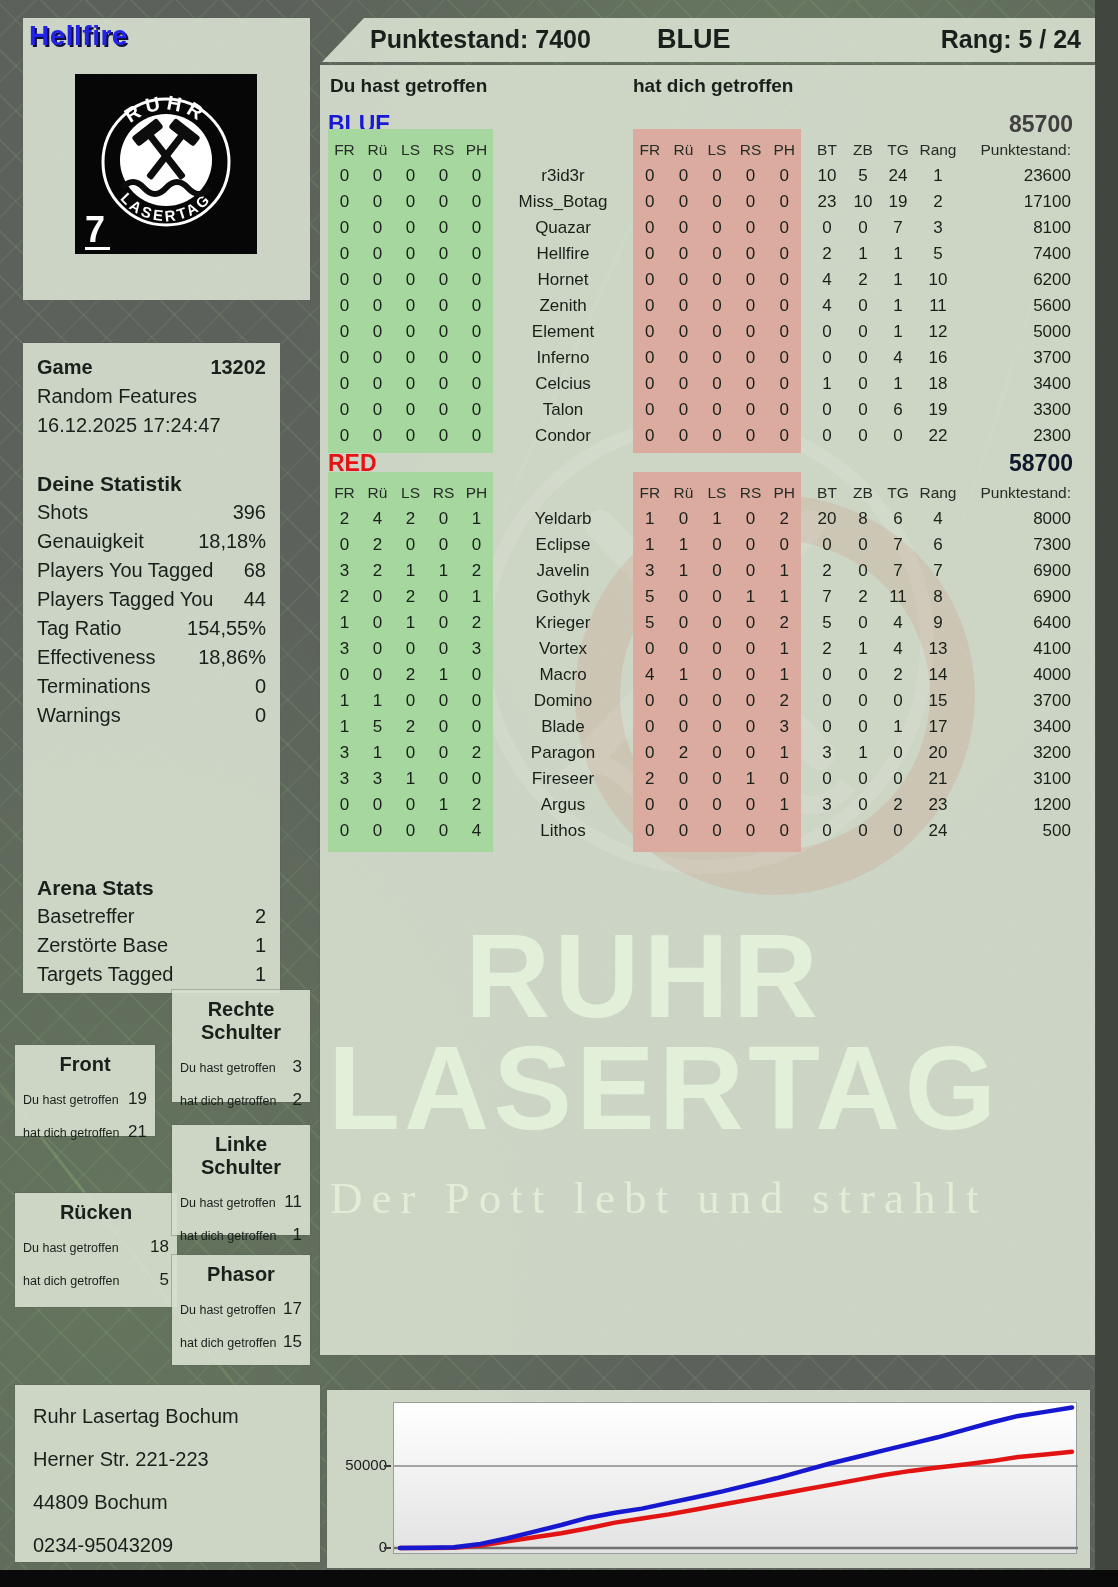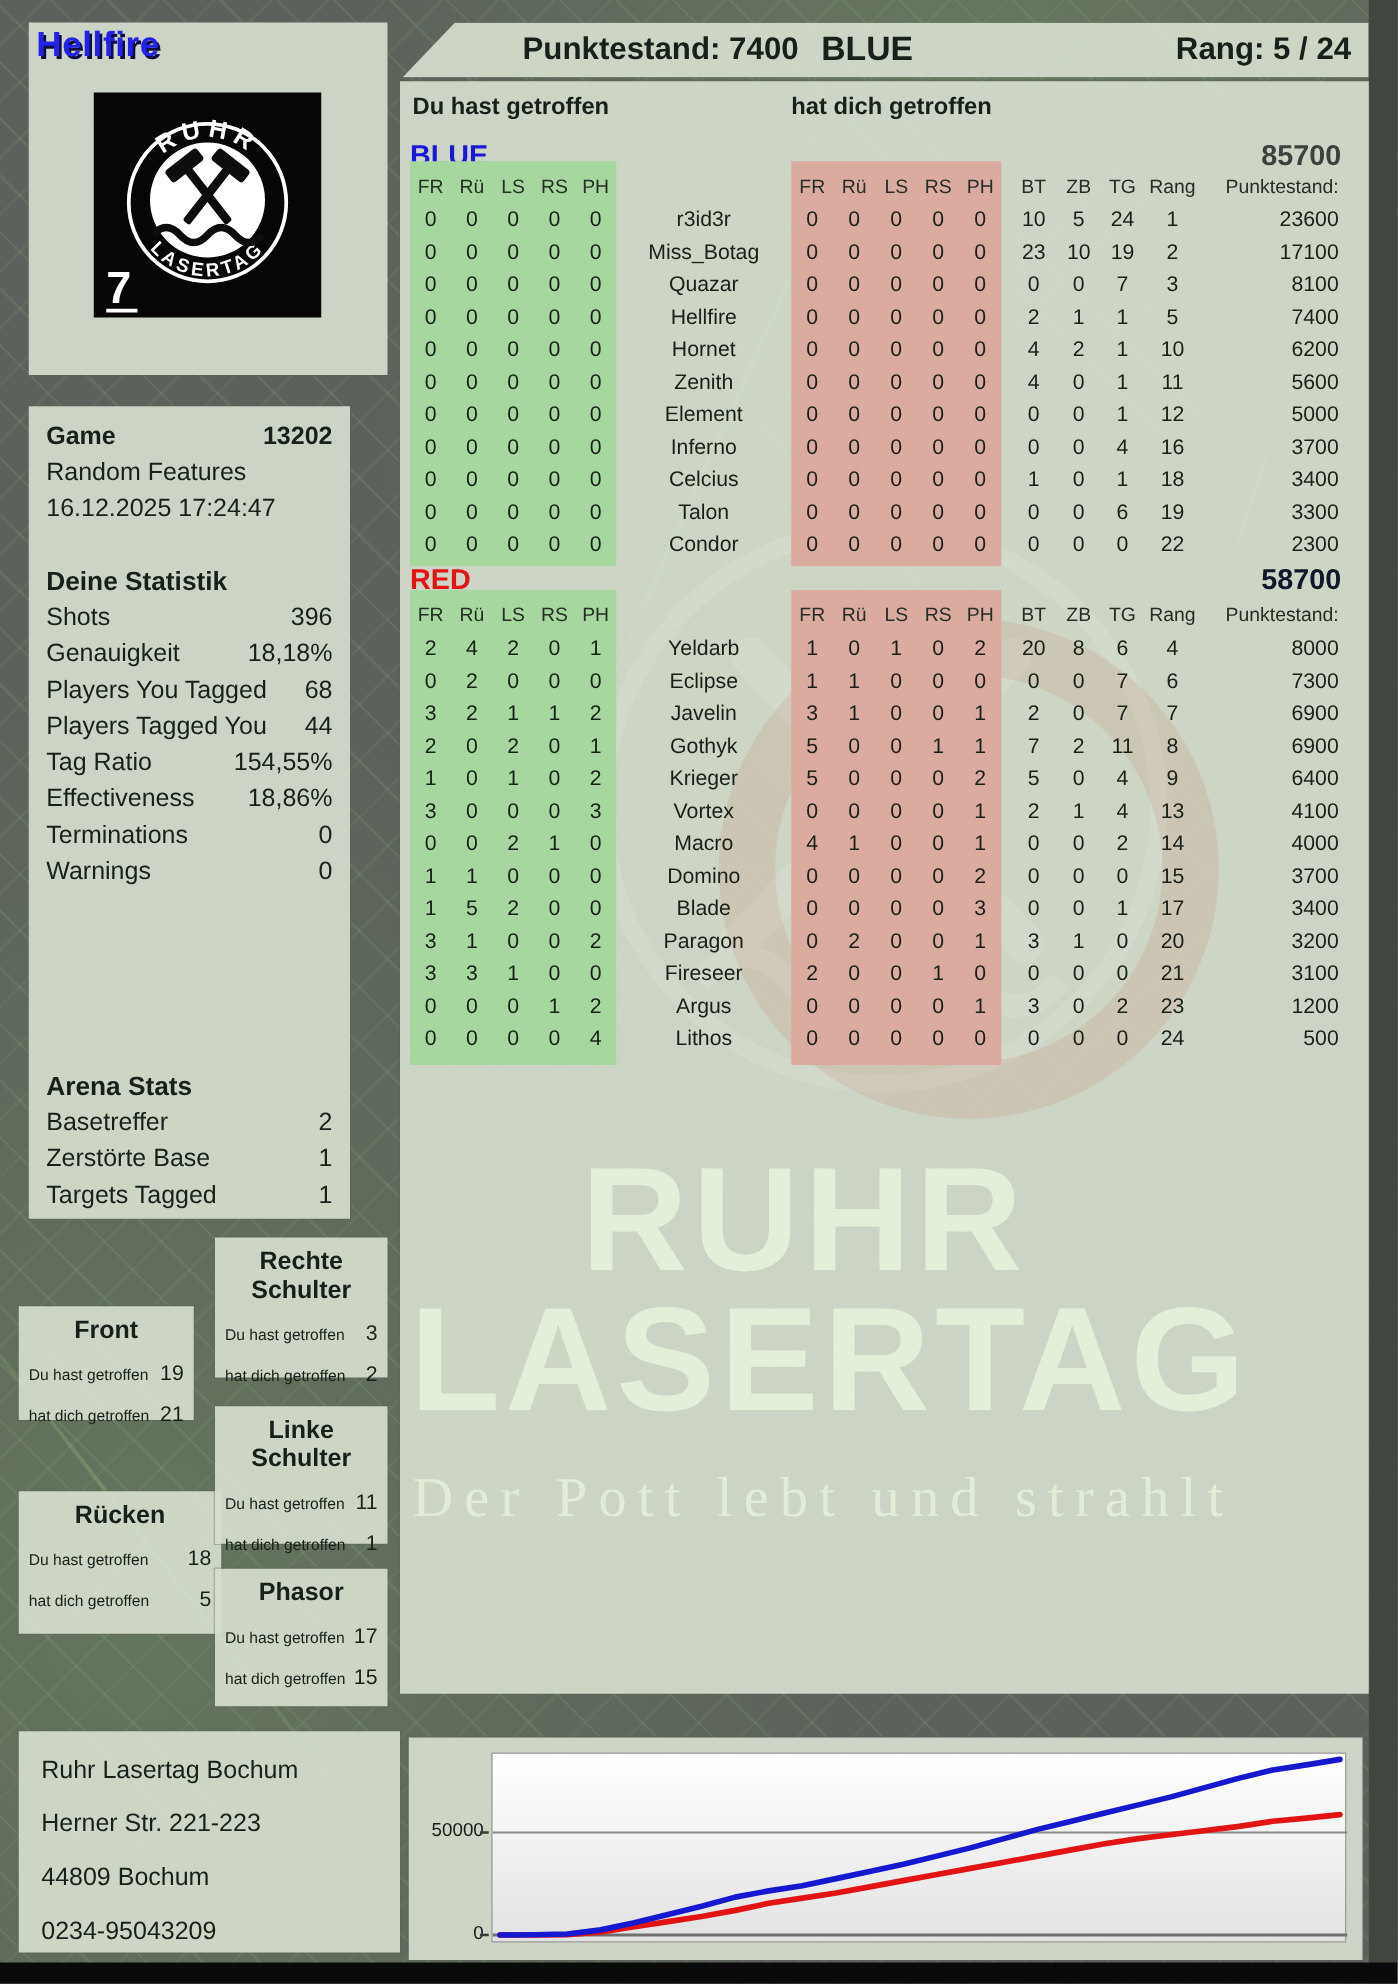--- a/index.html
+++ b/index.html
@@ -28,26 +28,26 @@
   .panel{position:absolute;background:rgba(213,222,205,0.93);box-shadow:0 0 0 1px rgba(90,95,88,.35);}
 
   
   .player-panel{left:23px;top:18px;width:287px;height:282px;}
   .player-name{position:absolute;left:6px;top:2px;font-size:28px;font-weight:bold;color:#2222e8;
     text-shadow:2px 2px 0 #0d0d3e;letter-spacing:.5px;}
   .logo-box{position:absolute;left:52px;top:56px;width:182px;height:180px;background:#060606;}
 
   .header-bar{left:322px;top:18px;width:773px;height:44px;
     clip-path:polygon(42px 0,100% 0,100% 100%,0 100%);}
-  .hdr-score{position:absolute;left:48px;top:7px;font-size:25px;font-weight:bold;margin-left:48px;}
+  .hdr-score{position:absolute;left:48px;top:7px;font-size:25px;font-weight:bold;}
   .hdr-team{position:absolute;left:335px;top:6px;font-size:27px;font-weight:bold;}
   .hdr-rank{position:absolute;right:14px;top:7px;font-size:25px;font-weight:bold;}
 
   
-  .stats-panel{left:23px;top:325px;width:257px;height:650px;padding:10px 14px;}
+  .stats-panel{left:23px;top:343px;width:257px;height:650px;padding:10px 14px;}
   .stat-row{display:flex;justify-content:space-between;font-size:20px;line-height:29px;}
   .stat-row.big span{font-weight:bold;}
   .stat-line{font-size:20px;line-height:29px;}
   .section-title{font-weight:bold;font-size:21px;line-height:29px;margin-top:29px;}
   .section-title.arena{margin-top:143px;}
 
   
   .hitbox{position:absolute;background:rgba(213,222,205,0.93);box-shadow:0 0 0 1px rgba(90,95,88,.35);padding:4px 8px;}
   .hb-title{text-align:center;font-weight:bold;font-size:20px;margin-top:4px;}
   .hb-row{display:flex;justify-content:space-between;align-items:baseline;margin-top:13px;}

